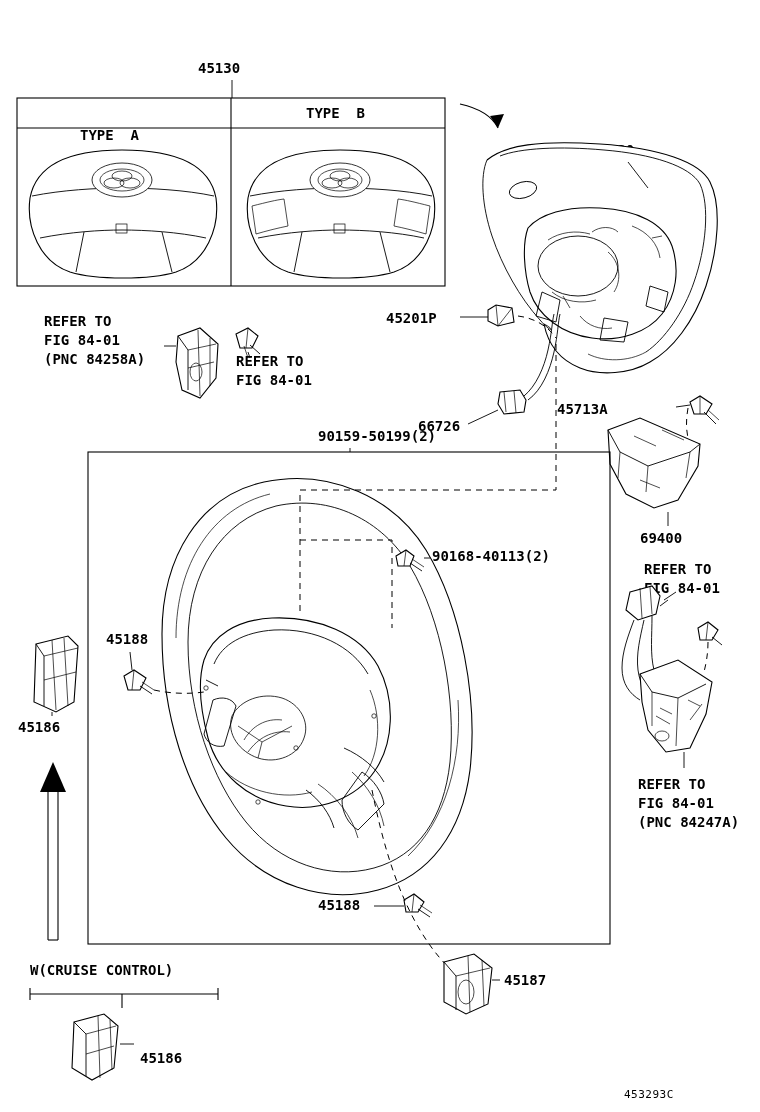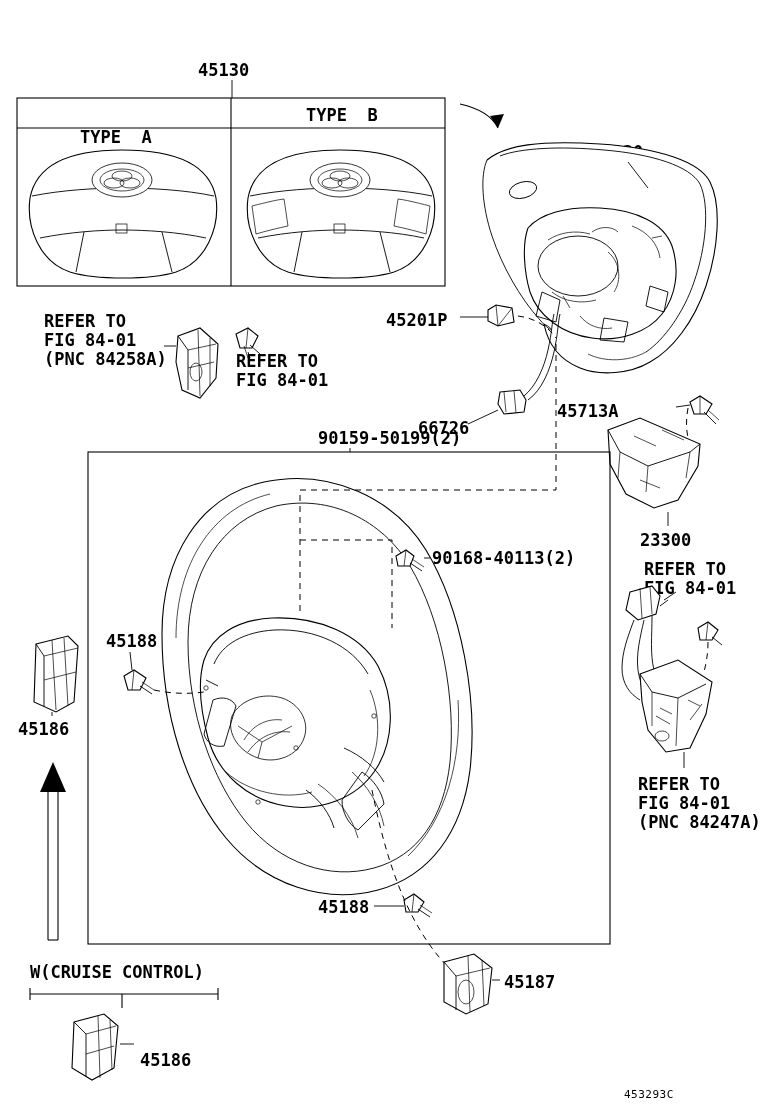--- a/index.html
+++ b/index.html
@@ -13,21 +13,21 @@
     height: 1112px;
     background: #ffffff;
     font-family: "DejaVu Sans Mono", monospace;
     color: #000000;
     overflow: hidden;
   }
   .lbl {
     position: absolute;
     font-family: "DejaVu Sans Mono", monospace;
     font-weight: bold;
-    font-size: 17px;
+    font-size: 14px;
     letter-spacing: 0px;
     white-space: pre;
     color: #000;
   }
   .lbl.tiny {
     font-size: 9px;
     font-weight: normal;
   }
   .lbl.code {
     font-size: 11px;
@@ -99,21 +99,21 @@
   <div class="lbl multi" style="left:44px; top:312px;"><span>REFER TO</span><br><span>FIG 84-01</span><br><span>(PNC 84258A)</span></div>
 
   <div class="lbl multi" style="left:236px; top:352px;"><span>REFER TO</span><br><span>FIG 84-01</span></div>
 
   <div class="lbl" style="left:386px; top:310px;">45201P</div>
 
   <div class="lbl" style="left:418px; top:418px;">66726</div>
 
   <div class="lbl" style="left:546px; top:401px;margin-left:11px;">45713A</div>
 
-  <div class="lbl" style="left:640px; top:530px;">23300</div>
+  <div class="lbl" style="left:640px; top:530px;">69400</div>
 
   <div class="lbl multi" style="left:644px; top:560px;"><span>REFER TO</span><br><span>FIG 84-01</span></div>
 
   <div class="lbl" style="left:318px; top:428px;">90159-50199(2)</div>
 
   <div class="lbl" style="left:432px; top:548px;">90168-40113(2)</div>
 
   <div class="lbl" style="left:106px; top:631px;">45188</div>
 
   <div class="lbl" style="left:18px; top:719px;">45186</div>

